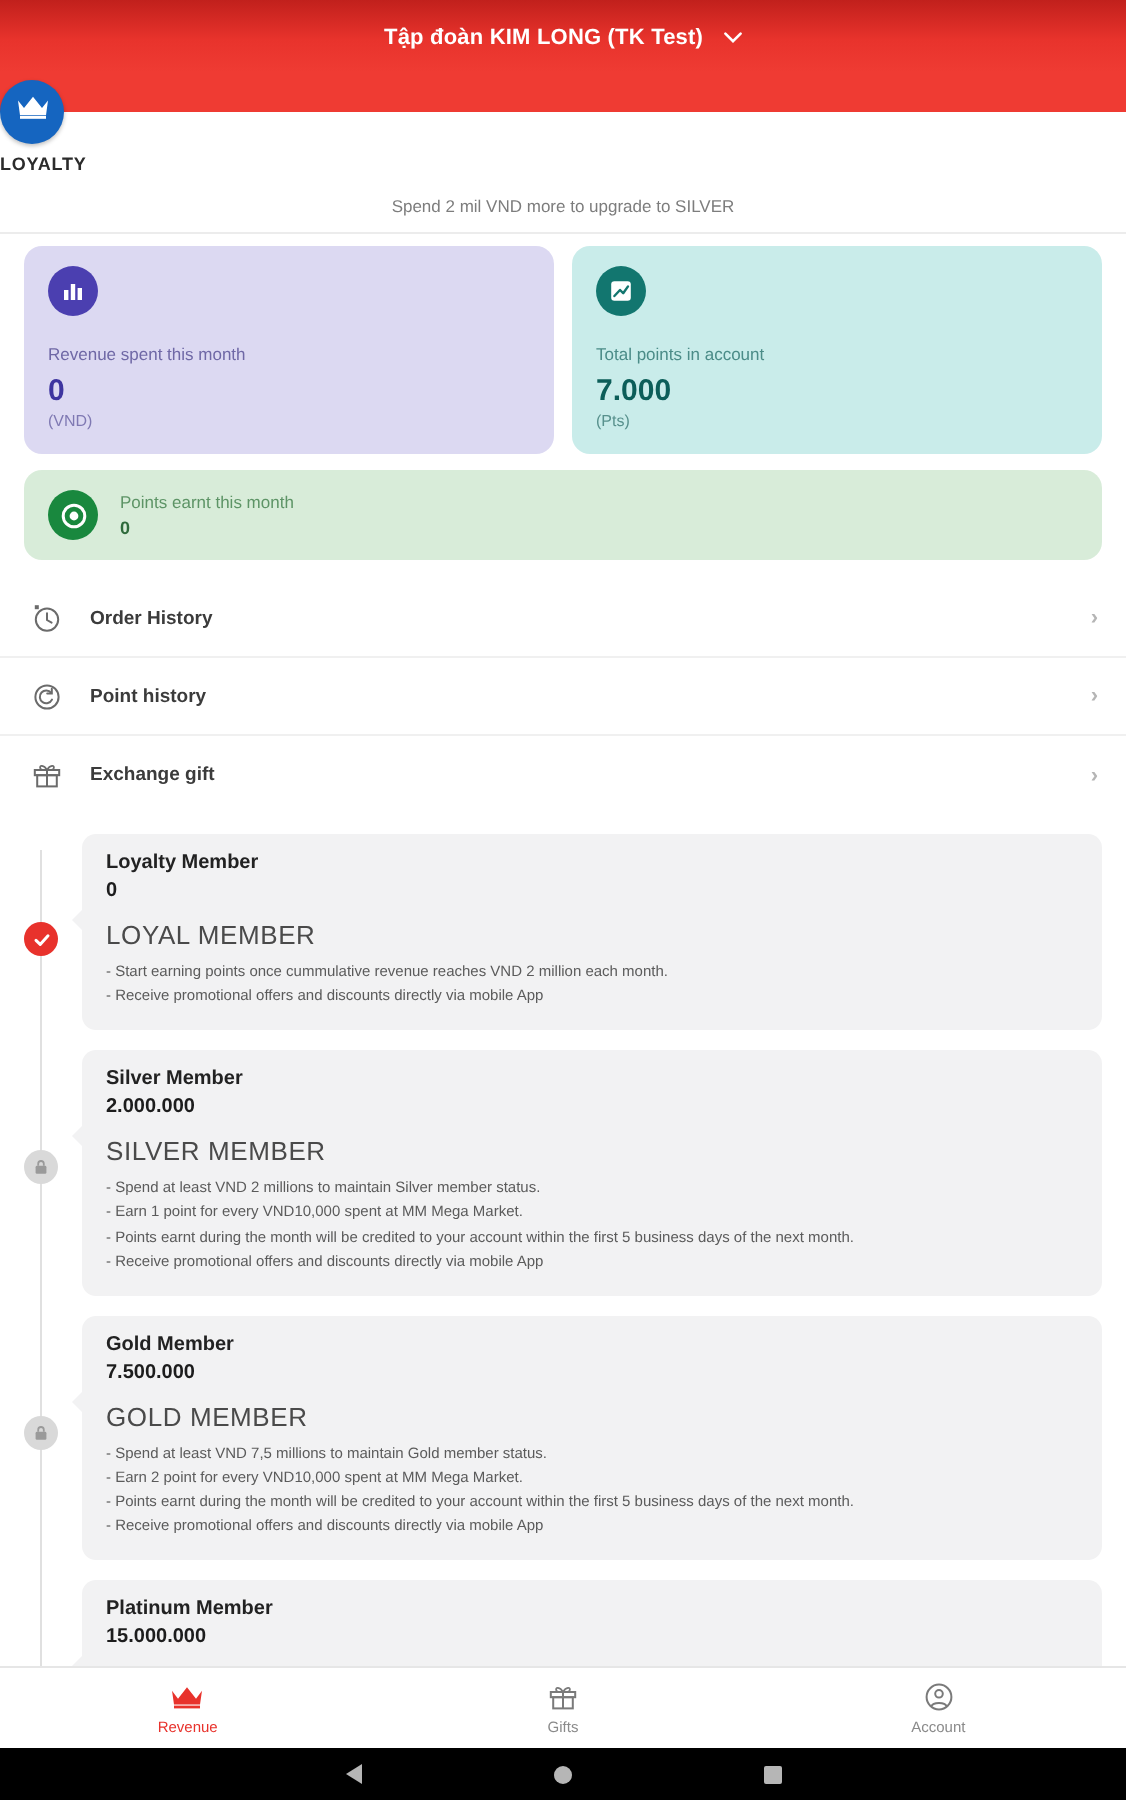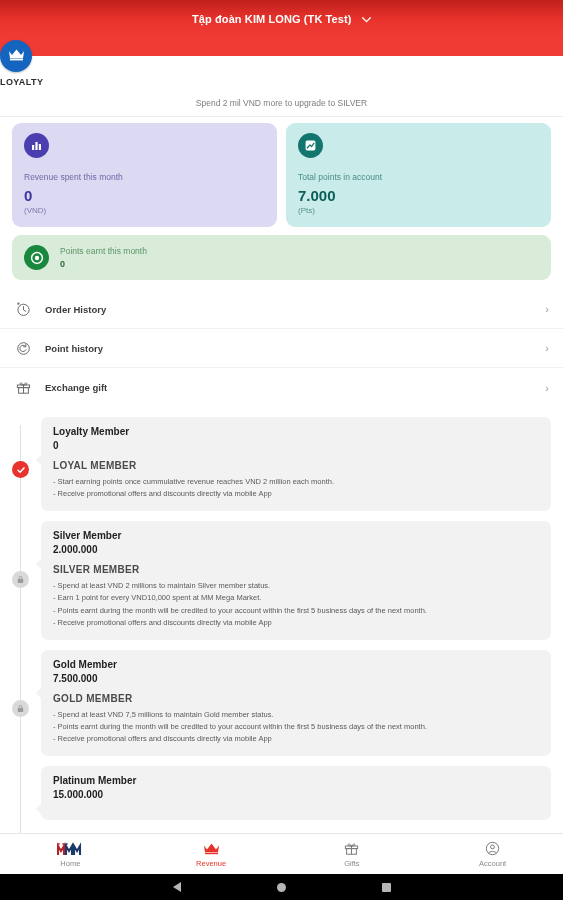--- a/index.html
+++ b/index.html
@@ -179,21 +179,21 @@
     position: absolute;
     left: -5px; top: 38px;
     width: 0; height: 0;
     border-top: 5px solid transparent;
     border-bottom: 5px solid transparent;
     border-right: 5px solid #f2f2f3;
   }
   .tier-name { font-size: 10px; font-weight: bold; color: #222222; margin-bottom: 3px; }
   .tier-amount { font-size: 10px; font-weight: bold; color: #1d1d1d; margin-bottom: 9px; }
   .tier-heading {
-    font-size: 10px; font-weight: bold; color: #4a4a4a;
+    font-size: 13px; font-weight: normal; color: #4a4a4a;
     letter-spacing: .3px; margin-bottom: 5px;
   }
   .tier-bullet {
     font-size: 7.5px; color: #5b5b5b; line-height: 1.62;
   }
 
   
   .tabbar {
     flex: 0 0 41px; height: 41px;
     background: #ffffff;
@@ -379,47 +379,35 @@
         <svg width="9" height="9" viewBox="0 0 9 9">
           <rect x="1.8" y="3.9" width="5.4" height="4" rx="0.7" fill="#9a9a9a"></rect>
           <path d="M3.1 3.9 V2.9 A1.4 1.4 0 0 1 5.9 2.9 V3.9" fill="none" stroke="#9a9a9a" stroke-width="0.9"></path>
         </svg>
       </div>
       <div class="tier-card">
         <div class="tier-name">Gold Member</div>
         <div class="tier-amount">7.500.000</div>
         <div class="tier-heading">GOLD MEMBER</div>
         <div class="tier-bullet">- Spend at least VND 7,5 millions to maintain Gold member status.</div>
+        <div class="tier-bullet">- Earn 2 point for every VND10,000 spent at MM Mega Market.</div>
         <div class="tier-bullet">- Points earnt during the month will be credited to your account within the first 5 business days of the next month.</div>
         <div class="tier-bullet">- Receive promotional offers and discounts directly via mobile App</div>
       </div>
     </div>
 
     <div class="tier-item">
       <div class="tier-card">
         <div class="tier-name">Platinum Member</div>
         <div class="tier-amount">15.000.000</div>
       </div>
     </div>
   </div>
 
   <div class="tabbar">
-    <div class="tab">
-      <span class="tab-ico">
-        <svg width="26" height="14" viewBox="0 0 26 14">
-          <path d="M1 13 L1 4 L4 9 L7 4 L7 13" stroke="#b4232a" stroke-width="2.1" fill="none"></path>
-          <path d="M9 13 L9 4 L12 9 L15 4 L15 13" stroke="#1b3a6b" stroke-width="2.1" fill="none"></path>
-          <path d="M17 13 L17 4 L20 9 L23 4 L23 13" stroke="#1b3a6b" stroke-width="2.1" fill="none"></path>
-          <rect x="1" y="1.2" width="1.6" height="1.6" fill="#b4232a"></rect>
-          <rect x="5.4" y="1.2" width="1.6" height="1.6" fill="#b4232a"></rect>
-          <rect x="9" y="1.2" width="1.6" height="1.6" fill="#1b3a6b"></rect>
-        </svg>
-      </span>
-      <span class="tab-label">Home</span>
-    </div>
     <div class="tab active">
       <span class="tab-ico">
         <svg width="17" height="13" viewBox="0 0 17 13">
           <path d="M1 3.4 L4 7.4 L8.5 1.6 L13 7.4 L16 3.4 L15 10.2 L2 10.2 Z" fill="#e8322c"></path>
           <rect x="2" y="10.8" width="13" height="1.4" fill="#e8322c"></rect>
         </svg>
       </span>
       <span class="tab-label">Revenue</span>
     </div>
     <div class="tab">

